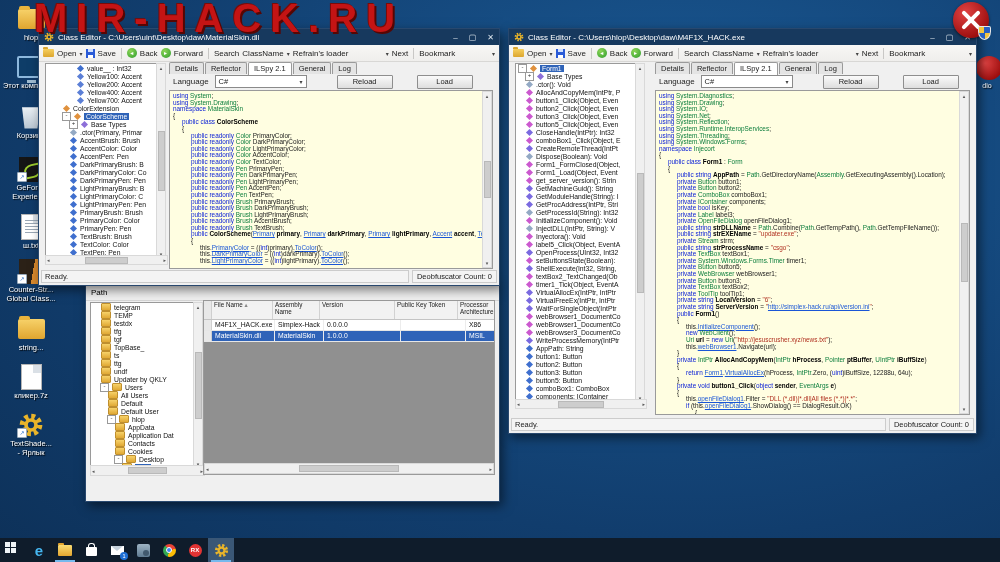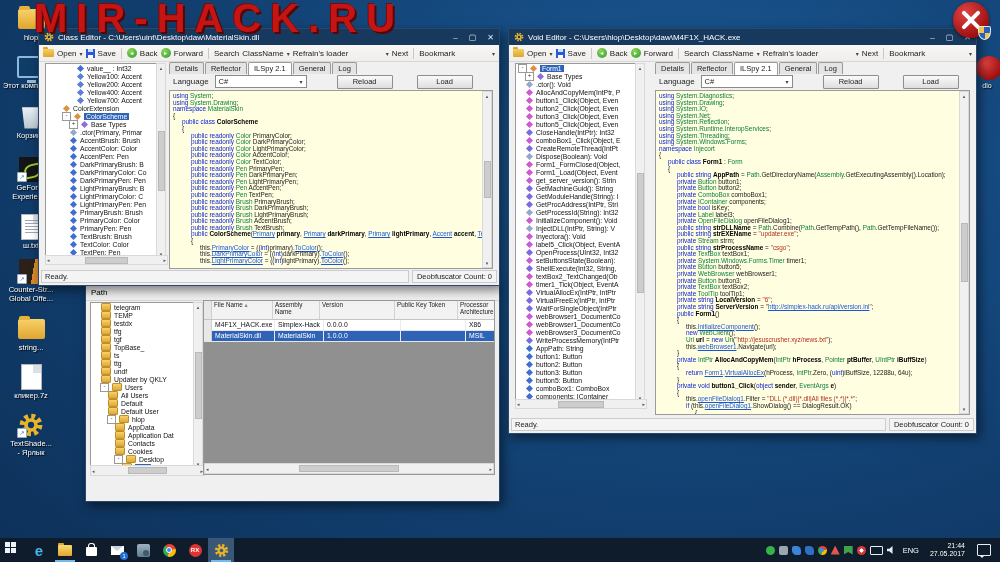--- a/index.html
+++ b/index.html
@@ -199,21 +199,21 @@
           <span class="ic-page lines"></span>
         </div>
         <div class="dlabel">ш.txt</div>
       </div>
       <div class="dicon" style="top: 258px;">
         <div class="dimg">
           <span class="ic-csgo"></span>
           <span class="shortcut-arrow">↗</span>
         </div>
         <div class="dlabel">Counter-Str...
-Global Offe...</div>
+Global Class...</div>
       </div>
       <div class="dicon" style="top: 316px;">
         <div class="dimg">
           <span class="ic-folder"></span>
         </div>
         <div class="dlabel">string...</div>
       </div>
       <div class="dicon" style="top: 364px;">
         <div class="dimg">
           <span class="ic-page"></span>
@@ -588,21 +588,21 @@
     </div>
   </div>
 
   <div class="window" id="wr" style="left:508px;top:28px;width:467px;height:404px;z-index:12">
     <div class="titlebar">
       <span class="gearwrap">
           <svg class="gear">
             <use href="#gear"></use>
           </svg>
         </span>
-      <span>Void Editor - C:\Users\hlop\Desktop\daw\M4F1X_HACK.exe</span>
+      <span>Class Editor - C:\Users\hlop\Desktop\daw\M4F1X_HACK.exe</span>
       <span class="cap-btns">
         <span>–</span>
         <span>▢</span>
         <span>✕</span>
       </span>
     </div>
     <div class="toolbar">
       <span class="ico-open"></span>
       <span>Open</span>
       <span class="caret">▾</span>
@@ -917,35 +917,15 @@
           <span class="tbi i-rx">RX</span>
         </div>
         <div class="tslot hl act">
           <span class="tbi i-classeditor">
             <svg class="gear">
               <use href="#gear"></use>
             </svg>
           </span>
         </div>
       </div>
-    <div class="tray">
-      <span id="tray-icons" style="display:flex;align-items:center;gap:4px">
-          <span class="tri y-phone"></span>
-          <span class="tri y-photo"></span>
-          <span class="tri y-pen"></span>
-          <span class="tri y-pen2"></span>
-          <span class="tri y-chrome"></span>
-          <span class="tri y-alert"></span>
-          <span class="tri y-flag"></span>
-          <span class="tri y-shield"></span>
-          <span class="tri y-kbd"></span>
-          <span class="tri y-spk"></span>
-        </span>
-      <span class="lang-ind">ENG</span>
-      <span class="clock">
-        <span>21:44</span><br>
-        <span>27.05.2017</span>
-      </span>
-      <span class="actioncenter"></span>
-    </div>
   </div>
 
 </div>
 
 </body></html>

